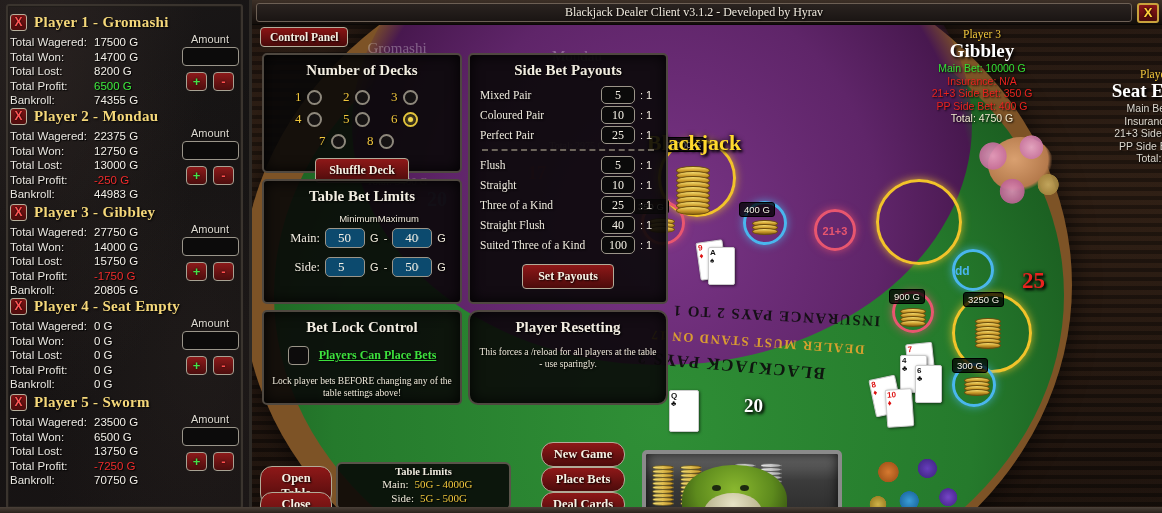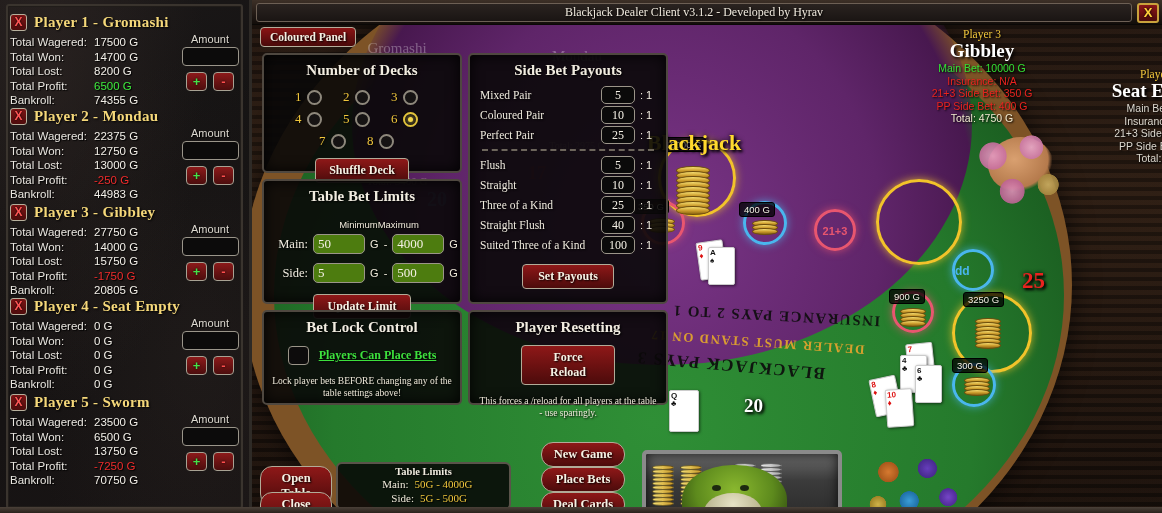--- a/index.html
+++ b/index.html
@@ -306,26 +306,26 @@
     background:linear-gradient(#8e1818,#4c0b0b);
     border:1px solid #b2ab98;
     color:#f6f1e4; font-size:12px; font-weight:bold;
     text-shadow:1px 1px 2px #000; cursor:pointer; text-align:center;
     font-family:"Liberation Serif", serif;
   }
   .limit-row{ display:flex; align-items:center; justify-content:center; gap:5px; margin-top:4px; }
   .limit-label{ color:#f1ece0; font-size:12.5px; width:42px; text-align:right;
     text-shadow:1px 1px 2px #000; font-family:"Liberation Serif", serif; }
   .limit-input{
-    width:52px;height:20px; background:#4d7c0f; border:1px solid #9b9589;
-    border-radius:5px; color:#f5f1e6; font-size:13px; padding:0 4px;
+    width:40px;height:20px; background:#0c4a6e; border:1px solid #9b9589;
+    border-radius:5px; color:#f5f1e6; font-size:13px; padding:0 12px;
     font-family:"Liberation Serif", serif;
   }
   .gsym{ color:#efe9da; font-size:11px; text-shadow:1px 1px 2px #000; }
-  .minmax-hdr{ display:flex; justify-content:center; margin-top:14px; padding-left:34px; }
+  .minmax-hdr{ display:flex; justify-content:center; margin-top:8px; padding-left:34px; }
   .minmax-hdr span{ color:#efe9da; font-size:9.5px; text-shadow:1px 1px 1px #000; }
 
   .payout-row{ display:flex; align-items:center; margin:0 10px; height:20px; }
   .payout-name{ flex:1; color:#f0ebdf; font-size:11.5px; text-shadow:1px 1px 2px #000;
     font-family:"Liberation Serif", serif; }
   .payout-input{
     width:34px;height:18px; background:#0b0a0a; border:1px solid #9b9589;
     border-radius:5px; color:#f5f1e6; font-size:12px; text-align:center;
     font-family:"Liberation Serif", serif;
   }
@@ -766,21 +766,21 @@
     </div>
 
     <div class="ghost" style="left:50px;top:40px;width:190px;color:#fff;font-size:15px;">Gromashi</div>
     <div class="ghost" style="left:50px;top:175px;width:190px;color:#e7dfc0;font-size:11px;">Total: 3400 G</div>
     <div class="ghost" style="left:155px;top:188px;width:60px;color:#5fa8e0;font-size:20px;font-weight:bold;">20</div>
     <div class="ghost" style="left:230px;top:48px;width:190px;color:#fff;font-size:15px;">Mondau</div>
     <div class="ghost" style="left:230px;top:140px;width:190px;color:#e7dfc0;font-size:10px;">Total: 2975 G</div>
     <div class="ghost" style="left:255px;top:163px;width:60px;color:#c03030;font-size:18px;font-weight:bold;">17</div>
 
     <div id="control-overlay">
-      <div id="cp-tab">Coloured Panel</div>
+      <div id="cp-tab">Control Panel</div>
 
       <div class="cp-box" style="left:2px;top:26px;width:200px;height:120px;">
         <div class="cp-title">Number of Decks</div>
         <div class="deck-grid" id="deck-grid">
             <div class="deck-opt">
               <span class="deck-num">1</span>
               <span class="radio"></span>
             </div>
             <div class="deck-opt">
               <span class="deck-num">2</span>
@@ -829,21 +829,20 @@
           <span class="gsym">G</span>
         </div>
         <div class="limit-row" style="margin-top:9px;">
           <span class="limit-label">Side:</span>
           <input class="limit-input" value="5" style="">
           <span class="gsym">G</span>
           <span class="gsym">-</span>
           <input class="limit-input" value="500" style="">
           <span class="gsym">G</span>
         </div>
-        <div class="red-btn" style="margin-top:11px;width:98px;">Update Limit</div>
       </div>
 
       <div class="cp-box" style="left:208px;top:26px;width:200px;height:251px;">
         <div class="cp-title">Side Bet Payouts</div>
         <div id="payout-group-a" style="margin-top:6px;">
             <div class="payout-row">
               <span class="payout-name">Mixed Pair</span>
               <input class="payout-input" value="5" style="">
               <span class="payout-ratio">: 1</span>
             </div>
@@ -891,23 +890,22 @@
 
       <div class="cp-box" style="left:2px;top:283px;width:200px;height:95px;">
         <div class="cp-title">Bet Lock Control</div>
         <div class="lock-row">
           <div class="checkbox"></div>
           <span class="lock-text">Players Can Place Bets</span>
         </div>
         <div class="note">Lock player bets BEFORE changing any of the table settings above!</div>
       </div>
 
-      <div class="cp-box" style="left:208px;top:283px;width:200px;height:95px;">
+      <div class="cp-box" style="left:208px;top:283px;width:200px;height:95px;border-radius:10px;">
         <div class="cp-title">Player Resetting</div>
-        <div class="red-btn" style="margin-top:9px;width:94px;">Force Reload</div>
         <div class="note">This forces a /reload for all players at the table - use sparingly.</div>
       </div>
     </div>
 
     <div id="bottom-bar">
       <div class="bb-btn" style="left:8px;top:28px;width:72px;text-align:center;">Open Table</div>
       <div class="bb-btn" style="left:8px;top:54px;width:72px;text-align:center;">Close Table</div>
 
       <div id="table-limits-box">
         <div id="tl-title">Table Limits</div>

